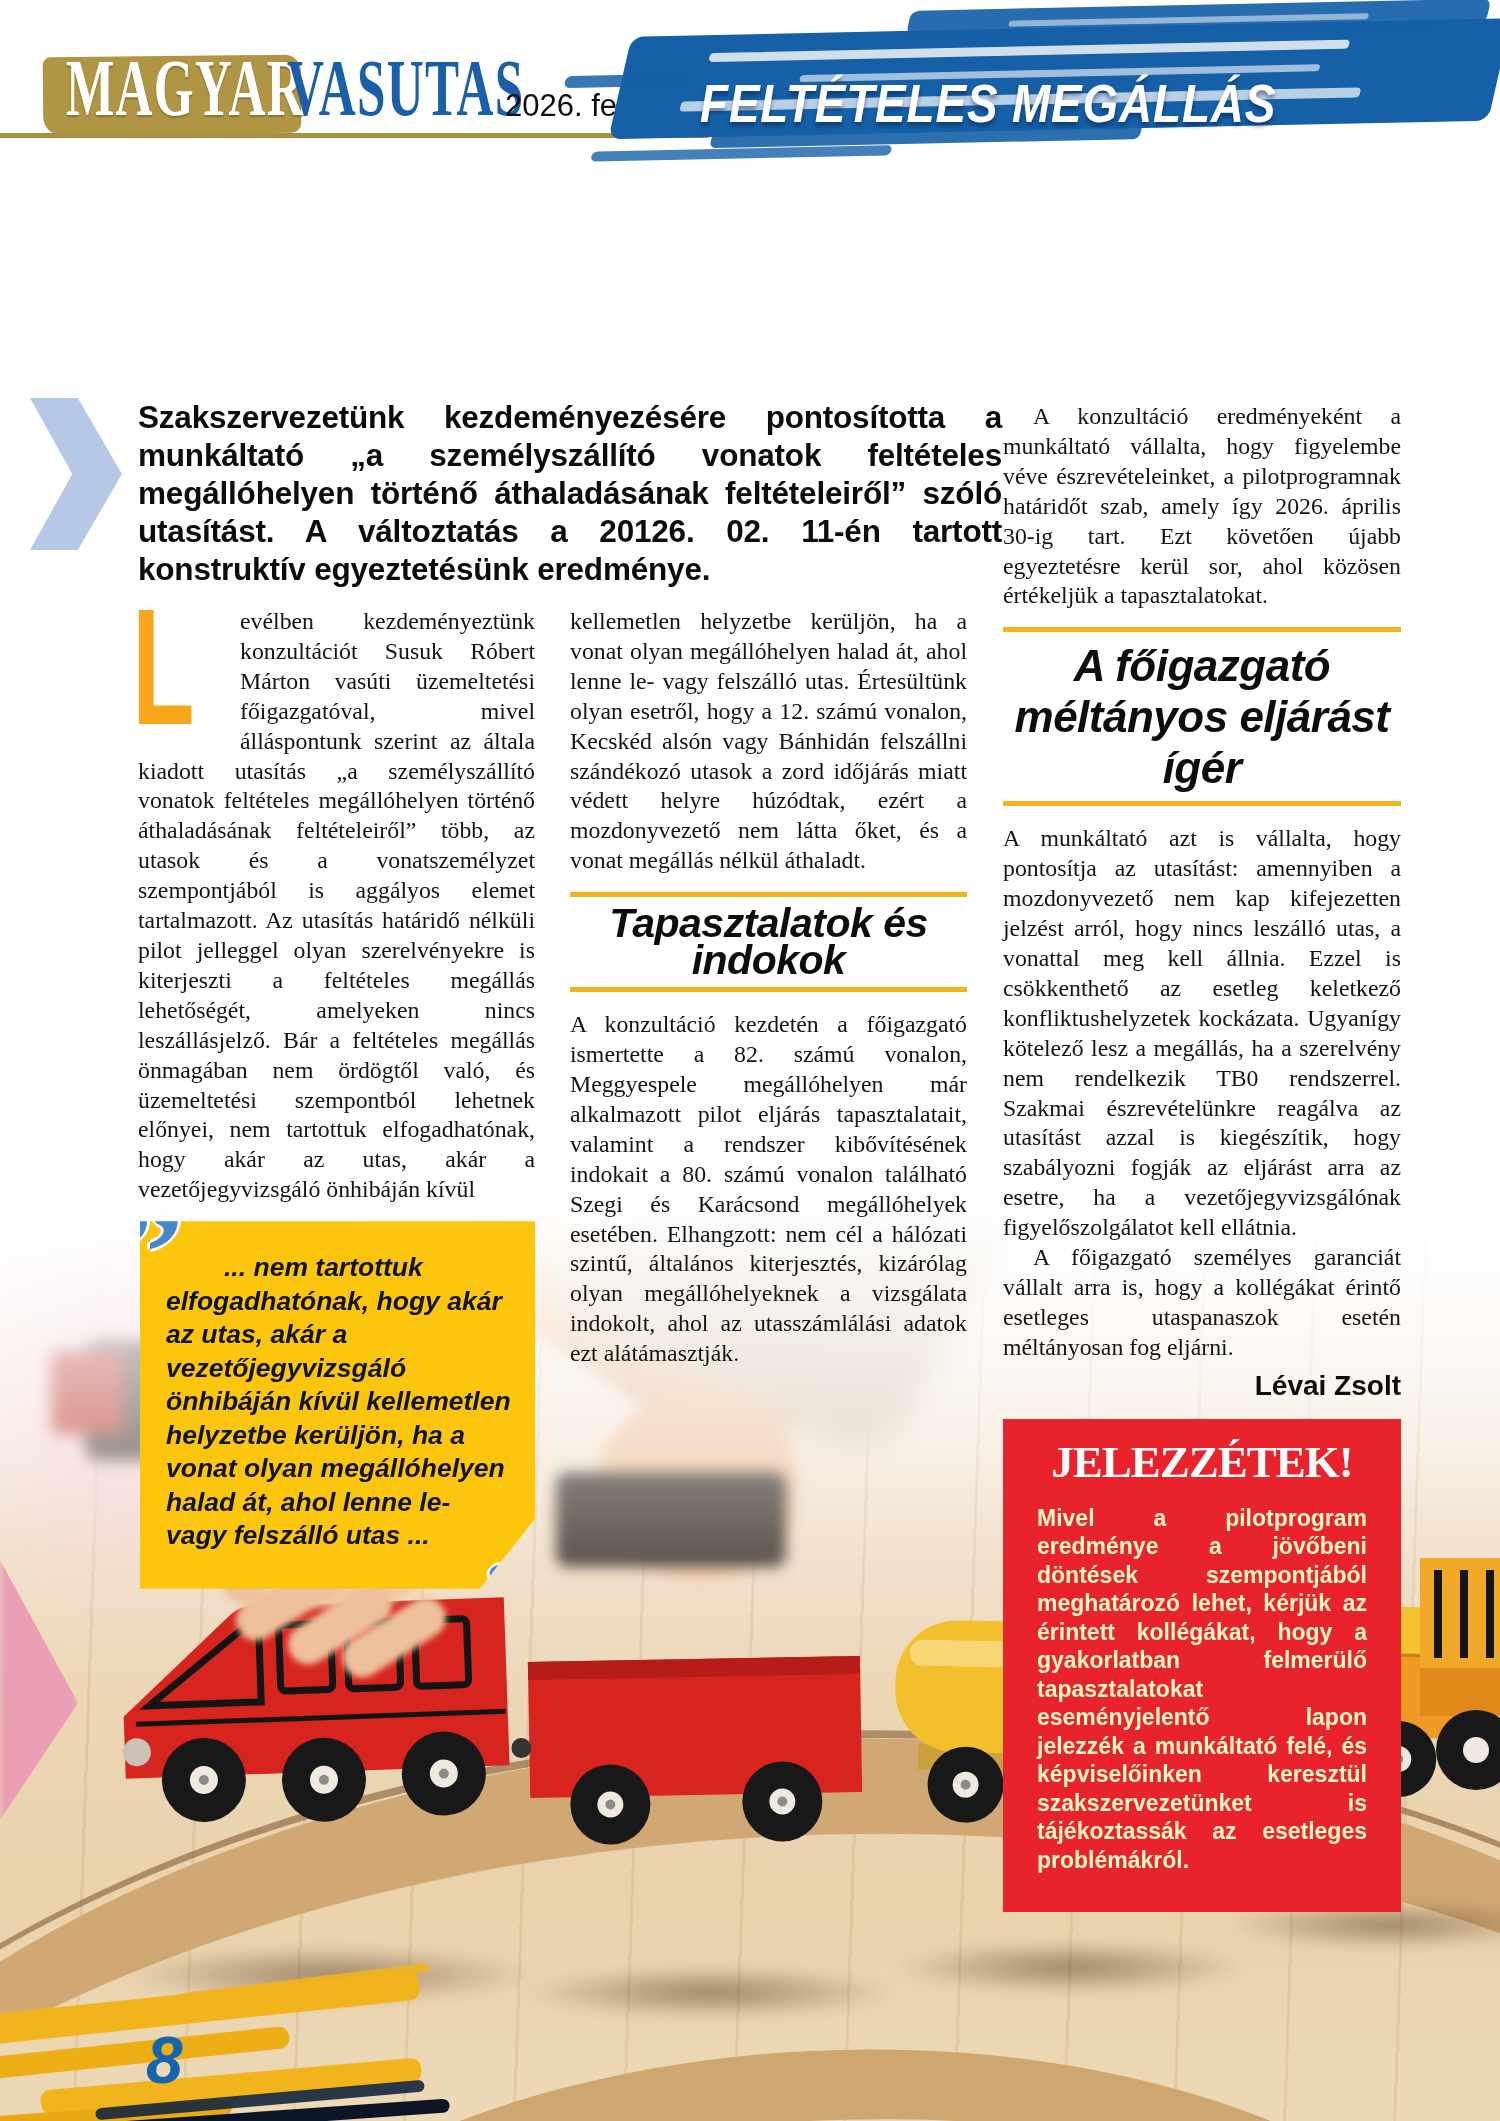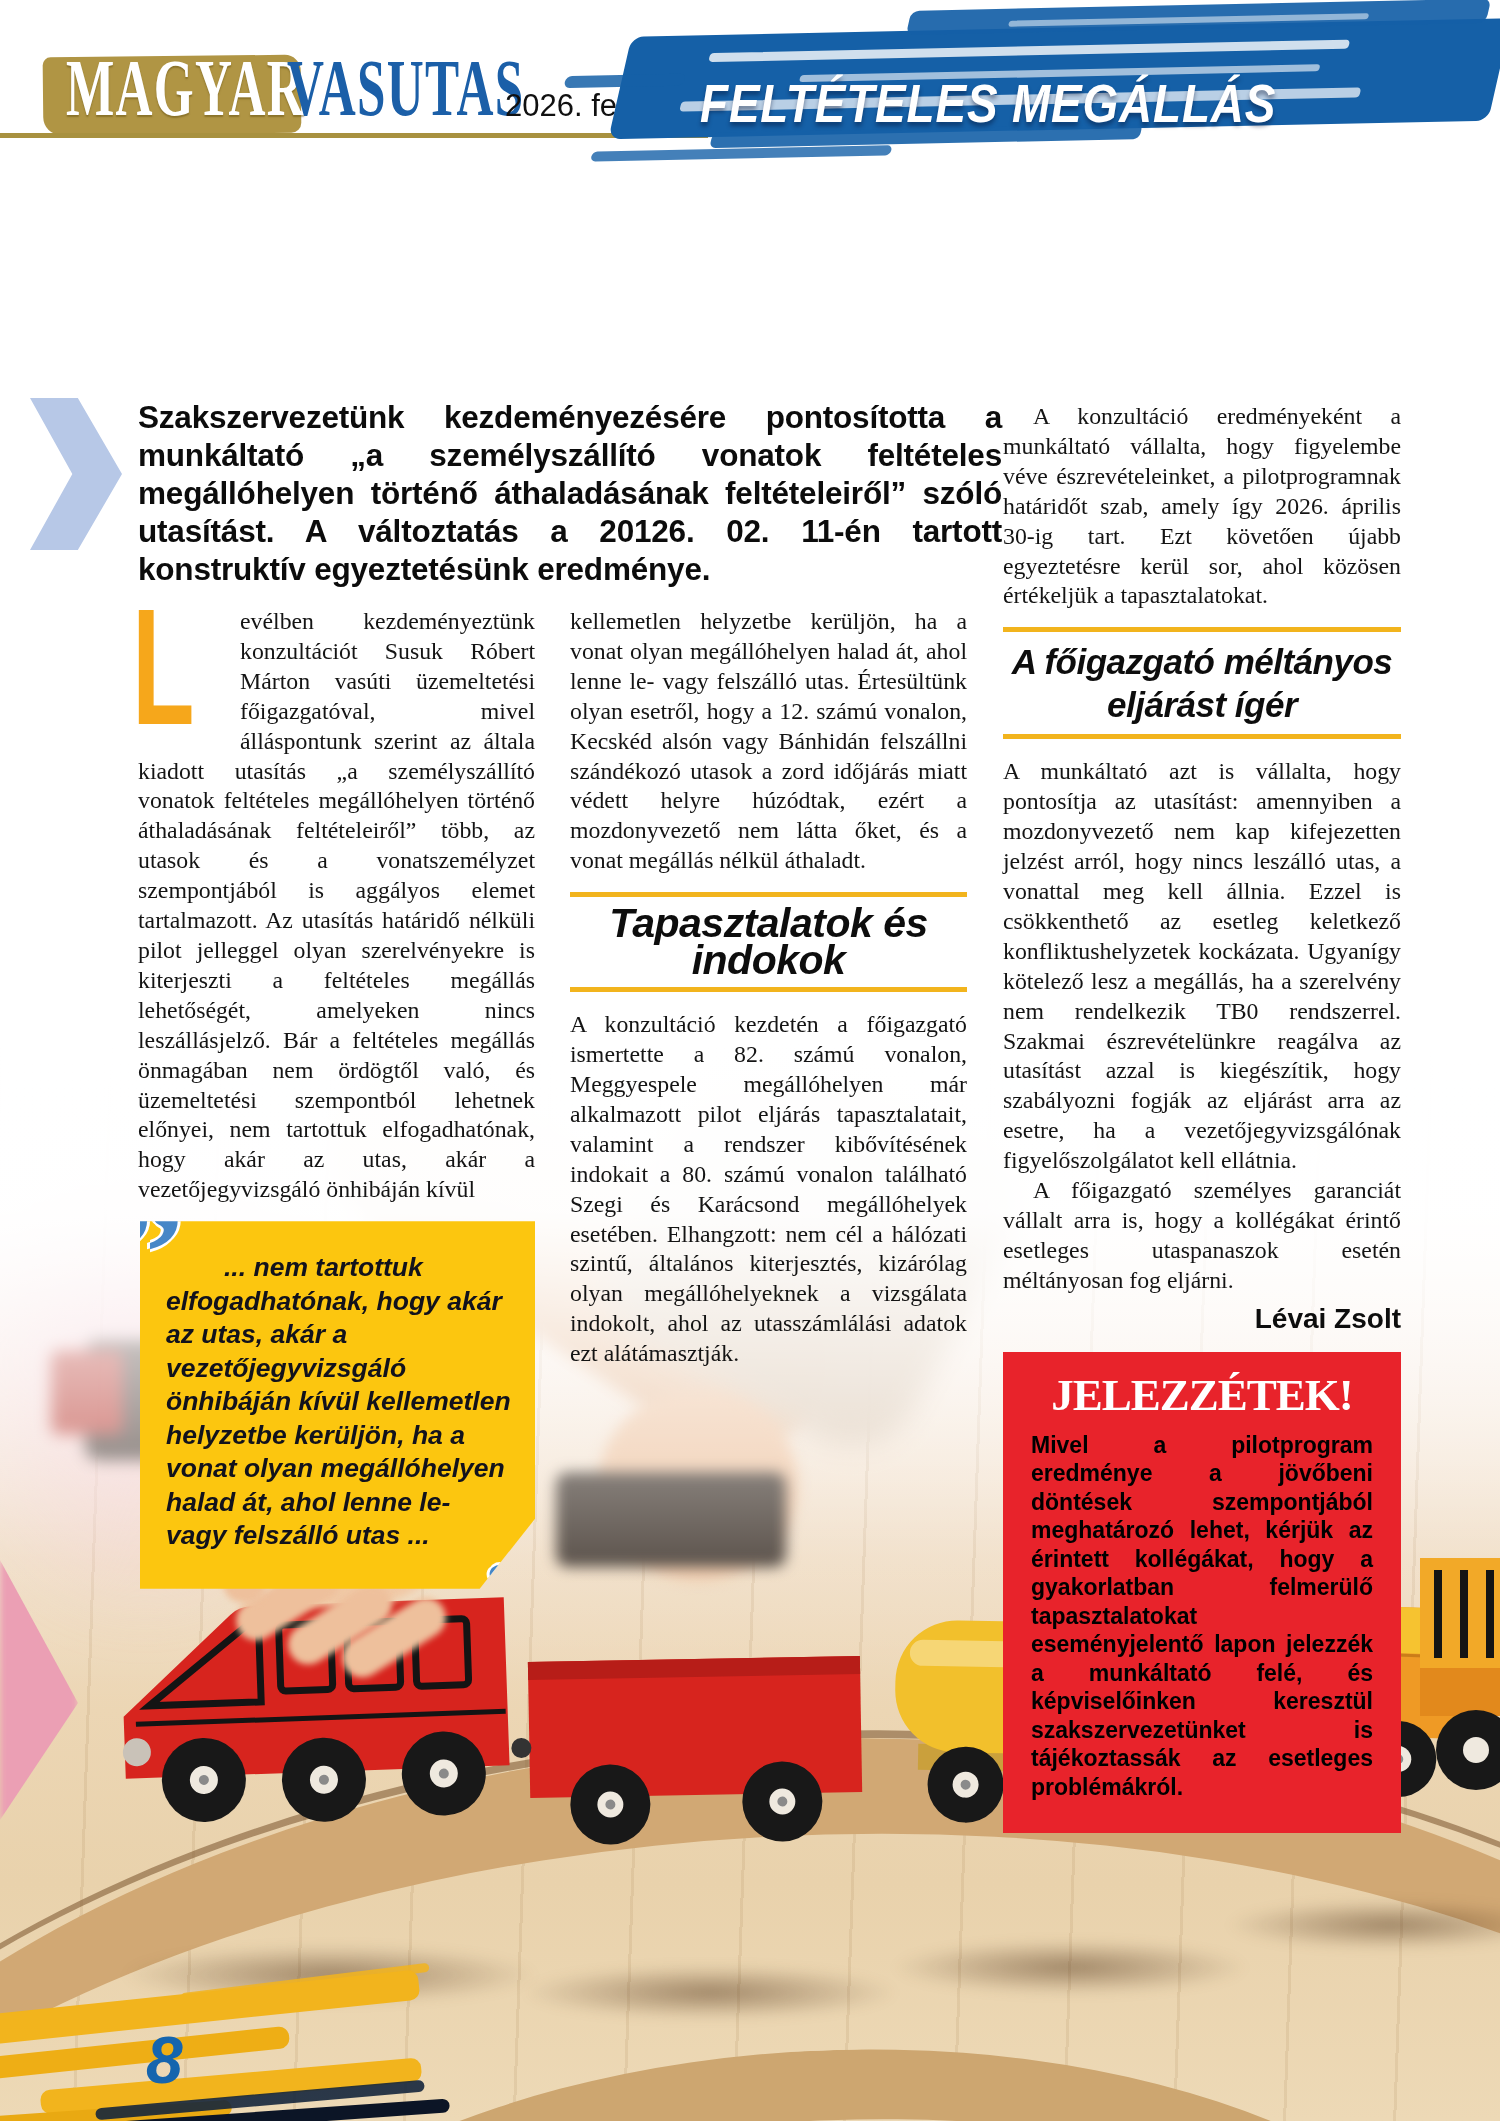--- a/index.html
+++ b/index.html
@@ -70,31 +70,31 @@
         line-height:1;color:#4687c7;
         text-shadow:3px 0 0 #fff,-3px 0 0 #fff,0 3px 0 #fff,0 -3px 0 #fff;}
   .qopen{left:-26px;top:-38px;}
   .qclose{right:-16px;bottom:-92px;}
 
   
   .sec-head{margin:16px 0 18px 0;}
   .sec-rule{height:5px;background:#f2b41d;}
   .sec-head h3{margin:8px 0;font-family:"Liberation Sans",sans-serif;font-weight:bold;font-style:italic;
         font-size:41px;line-height:37px;text-align:center;color:#0d0d0d;letter-spacing:-.5px;}
-  .sec-big h3{font-size:35px;line-height:43px;}
+  .sec-big h3{font-size:44px;line-height:51px;}
 
   .byline{margin-top:8px;font-family:"Liberation Sans",sans-serif;font-weight:bold;font-size:28px;
         text-align:right;color:#0d0d0d;}
 
   
   .callout{margin-top:18px;background:#e8232b;padding:14px 18px 22px 18px;}
   .callout h2{margin:3px 0 8px 0;font-size:45px;line-height:52px;font-weight:bold;color:#fff;
         text-align:center;letter-spacing:-1px;}
-  .callout p{margin:10px;font-family:"Liberation Sans",sans-serif;font-weight:bold;font-size:23px;
-        line-height:28.5px;color:#000000;text-align:justify;}
+  .callout p{margin:16px;font-family:"Liberation Sans",sans-serif;font-weight:bold;font-size:23px;
+        line-height:28.5px;color:#fef9c3;text-align:justify;}
 
   
   .photo{left:0;top:1040px;width:1500px;height:1081px;overflow:hidden;z-index:1;}
   .ph{position:absolute;}
   .ph-base{inset:0;background:linear-gradient(180deg,#ffffff 0%,#fdf8f5 15%,#f8ece2 30%,
         #f1dfc9 45%,#ecd6b4 62%,#e9d2ac 78%,#edd9b6 100%);}
   .ph-planks{inset:0;background:repeating-linear-gradient(92deg,rgba(150,110,60,.18) 0 3px,
         transparent 3px 110px);opacity:.7;}
   .ph-pink{left:-70px;top:50px;width:430px;height:540px;border-radius:50%;
         background:radial-gradient(ellipse,#f4cdd6 0%,rgba(244,205,214,0) 70%);filter:blur(26px);}

